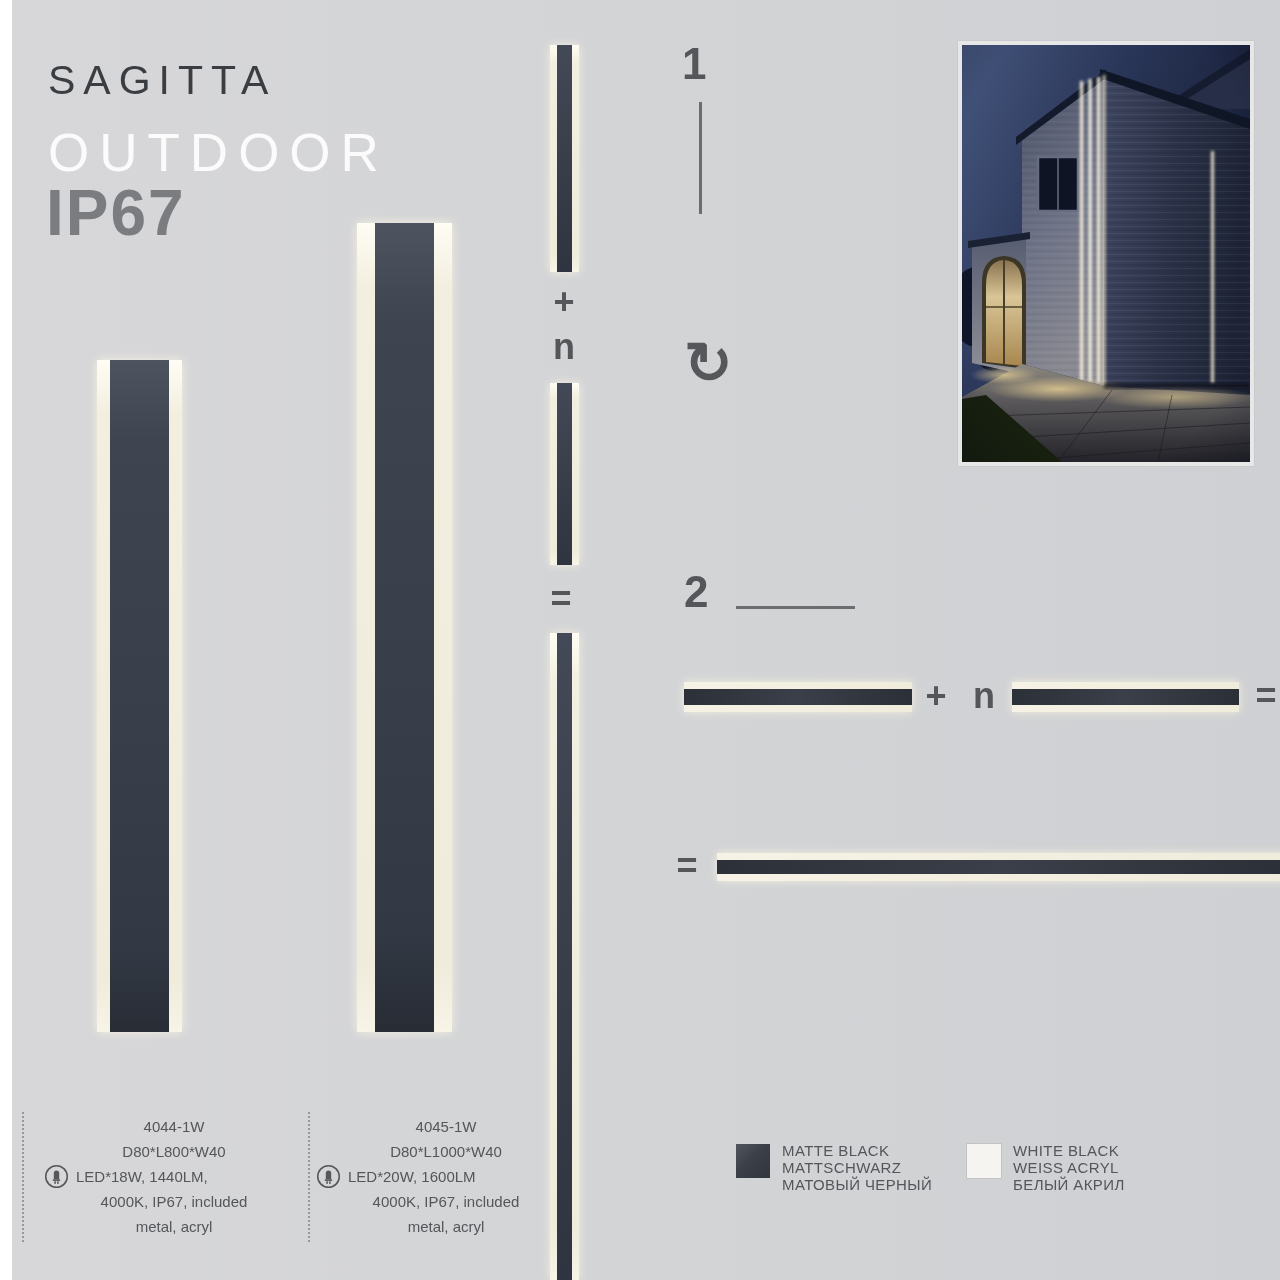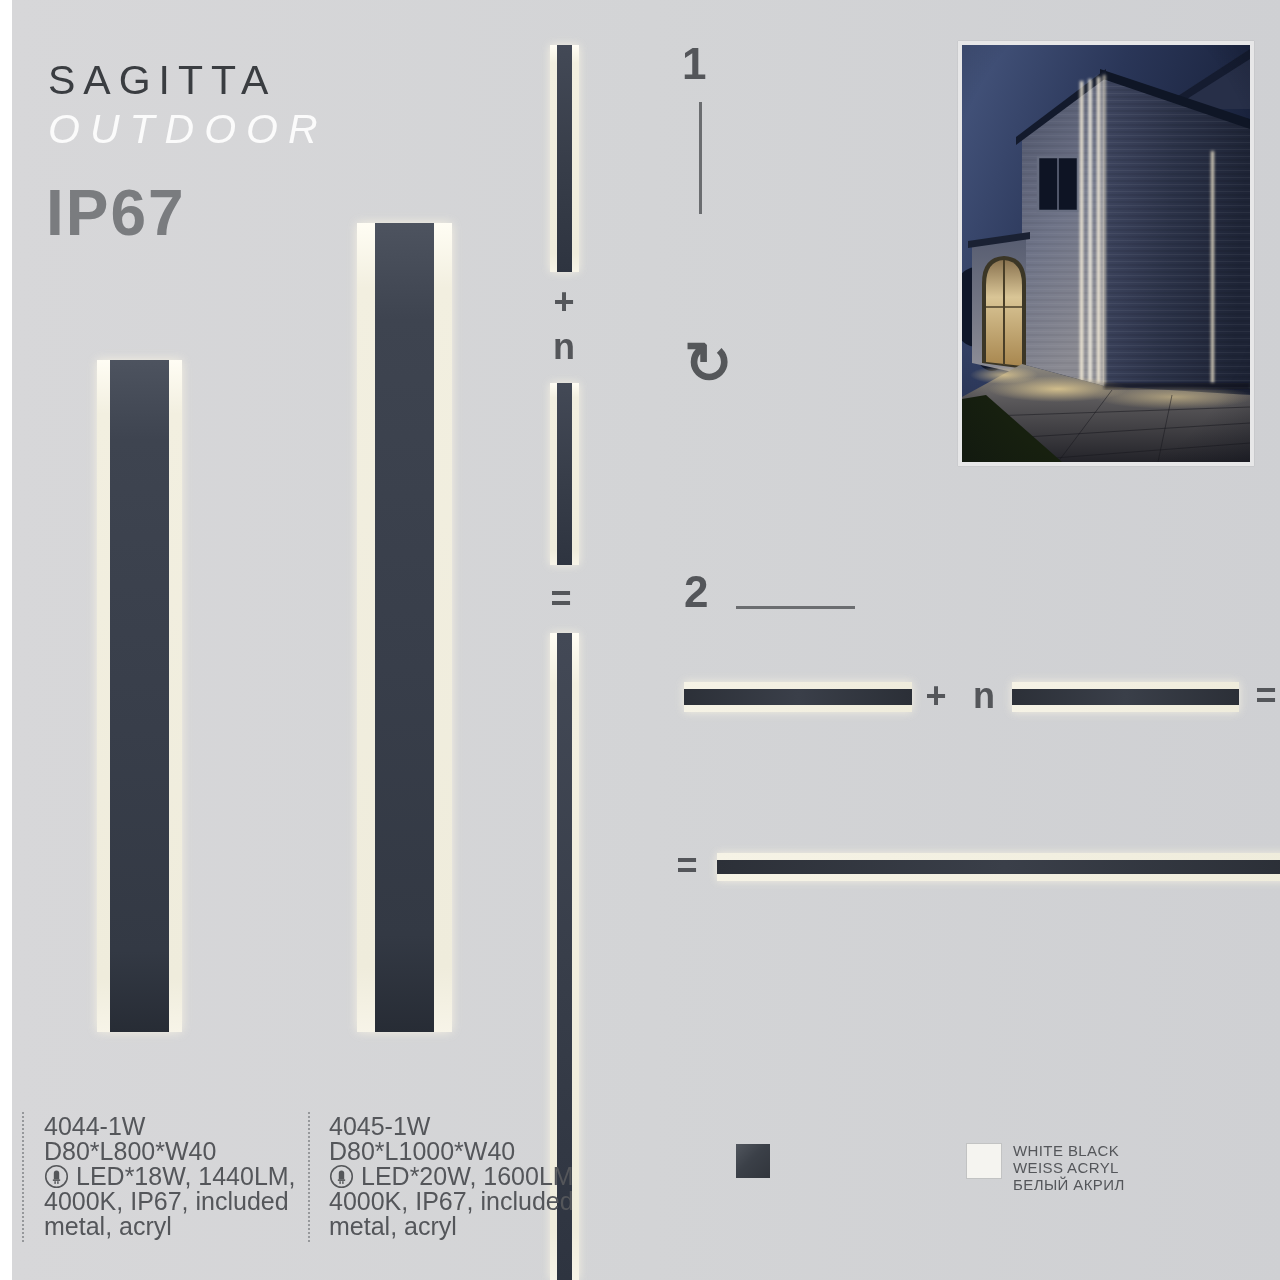--- a/index.html
+++ b/index.html
@@ -3,21 +3,21 @@
 <meta charset="utf-8">
 <style>
   html,body{margin:0;padding:0;}
   .page{
     position:relative;width:1280px;height:1280px;overflow:hidden;
     background:linear-gradient(90deg,#d7d7d9 0%,#d3d4d6 50%,#cfd0d3 100%);
     font-family:"Liberation Sans",sans-serif;color:#54565a;margin-left:12px;
   }
   
   .brand{position:absolute;left:36px;top:57px;font-size:41px;font-weight:500;letter-spacing:8px;color:#3a3d41;}
-  .collection{position:absolute;left:36px;top:106px;font-size:41px;font-weight:300;letter-spacing:10px;color:#fbfbfb;font-style:italic;}
+  .collection{position:absolute;left:36px;top:122px;font-size:53px;font-weight:300;letter-spacing:10px;color:#fbfbfb;}
   .ip{position:absolute;left:34px;top:176px;font-size:64px;font-weight:700;letter-spacing:2px;color:#7a7c7f;}
   
   .vfix{position:absolute;display:flex;box-shadow:0 0 10px rgba(250,246,228,.85);}
   .vfix .edge{background:linear-gradient(180deg,#fffdf4 0%,#f2efe0 8%,#efecdc 92%,#f7f4e8 100%);}
   .vfix .core{flex:1;background:linear-gradient(180deg,#4d535f 0%,#3e4450 12%,#383e4a 55%,#333944 88%,#272c35 100%);}
   .fix1{left:85px;top:360px;width:85px;height:672px;}
   .fix1 .edge{width:13px;}
   .fix2{left:345px;top:223px;width:95px;height:809px;}
   .fix2 .edge{width:18px;}
   .vstrip{left:538px;width:29px;}
@@ -40,22 +40,22 @@
   .e3{left:656px;top:848px;}
   .step1-line{position:absolute;left:687px;top:102px;width:3px;height:112px;background:#6b6d70;}
   .step2-line{position:absolute;left:724px;top:606px;width:119px;height:3px;background:#6b6d70;}
   .rotate{position:absolute;left:672px;top:334px;font-size:58px;line-height:58px;font-weight:700;color:#55575a;}
   
   .photo{position:absolute;left:946px;top:41px;width:288px;height:417px;border:4px solid #e7e7e8;box-shadow:0 0 1px rgba(0,0,0,.2);}
   .photo svg{display:block;}
   
   .sep{position:absolute;top:1112px;height:130px;width:0;border-left:2px dotted #96989b;}
   .sepA{left:10px;} .sepB{left:296px;}
-  .spec{position:absolute;top:1114px;width:260px;font-size:25px;line-height:25px;color:#54565a;}
-  .spec1{left:32px;} .spec2{left:317px;}
+  .spec{position:absolute;top:1114px;width:260px;font-size:15px;line-height:25px;color:#54565a;text-align:center;}
+  .spec1{left:32px;} .spec2{left:304px;}
   .spec .row{white-space:nowrap;}
   .spec .withicon{display:flex;align-items:center;gap:7px;}
   .bulb{flex:0 0 auto;}
   
   .swatch{position:absolute;width:34px;height:34px;top:1144px;}
   .sw-black{left:724px;background:linear-gradient(135deg,#51565e 0%,#3b4048 45%,#31353c 100%);}
   .sw-white{left:955px;background:#f5f4f0;box-shadow:0 0 0 1px rgba(180,180,178,.5);}
   .legend-text{position:absolute;top:1142px;font-size:15px;line-height:17px;letter-spacing:.4px;color:#54565a;}
   .lt1{left:770px;} .lt2{left:1001px;}
 </style>
@@ -249,20 +249,25 @@
         <rect x="10.8" y="17.9" width="1.5" height="2.8" fill="#55575a"></rect>
         <rect x="13.7" y="17.9" width="1.5" height="2.8" fill="#55575a"></rect>
       </svg>
       <span>LED*20W, 1600LM</span>
     </div>
     <div class="row">4000K, IP67, included</div>
     <div class="row">metal, acryl</div>
   </div>
 
   <div class="swatch sw-black"></div>
+  <div class="legend-text lt1">
+    <div>MATTE BLACK</div>
+    <div>MATTSCHWARZ</div>
+    <div>МАТОВЫЙ ЧЕРНЫЙ</div>
+  </div>
   <div class="swatch sw-white"></div>
   <div class="legend-text lt2">
     <div>WHITE BLACK</div>
     <div>WEISS ACRYL</div>
     <div>БЕЛЫЙ АКРИЛ</div>
   </div>
 
 </div>
 
 </body></html>

